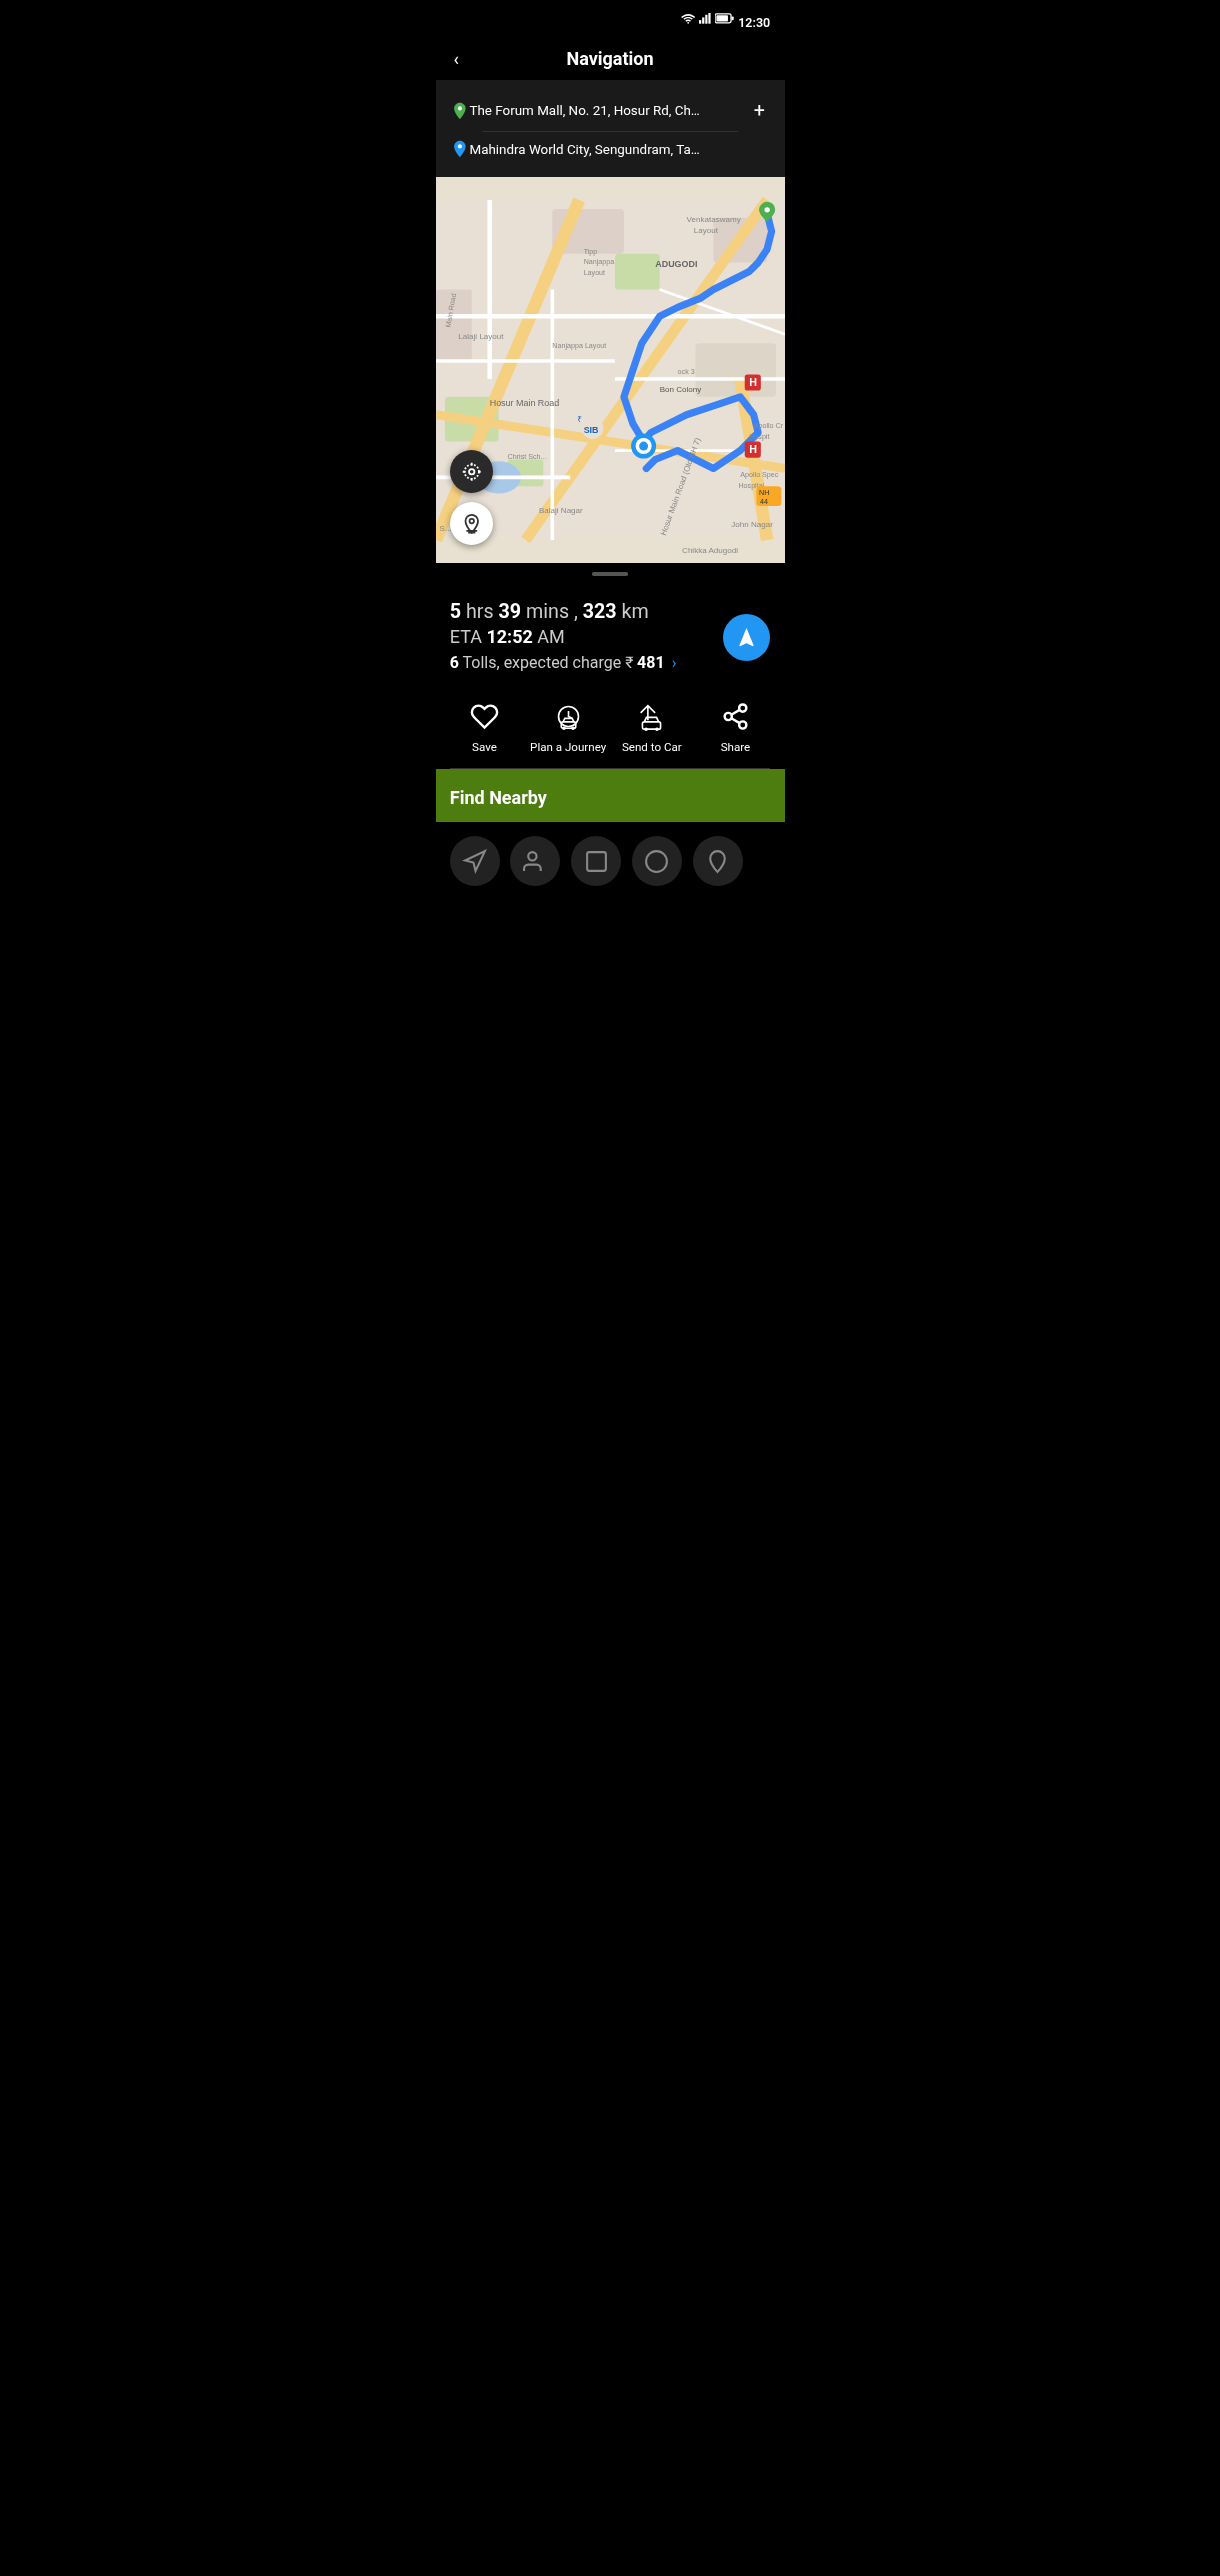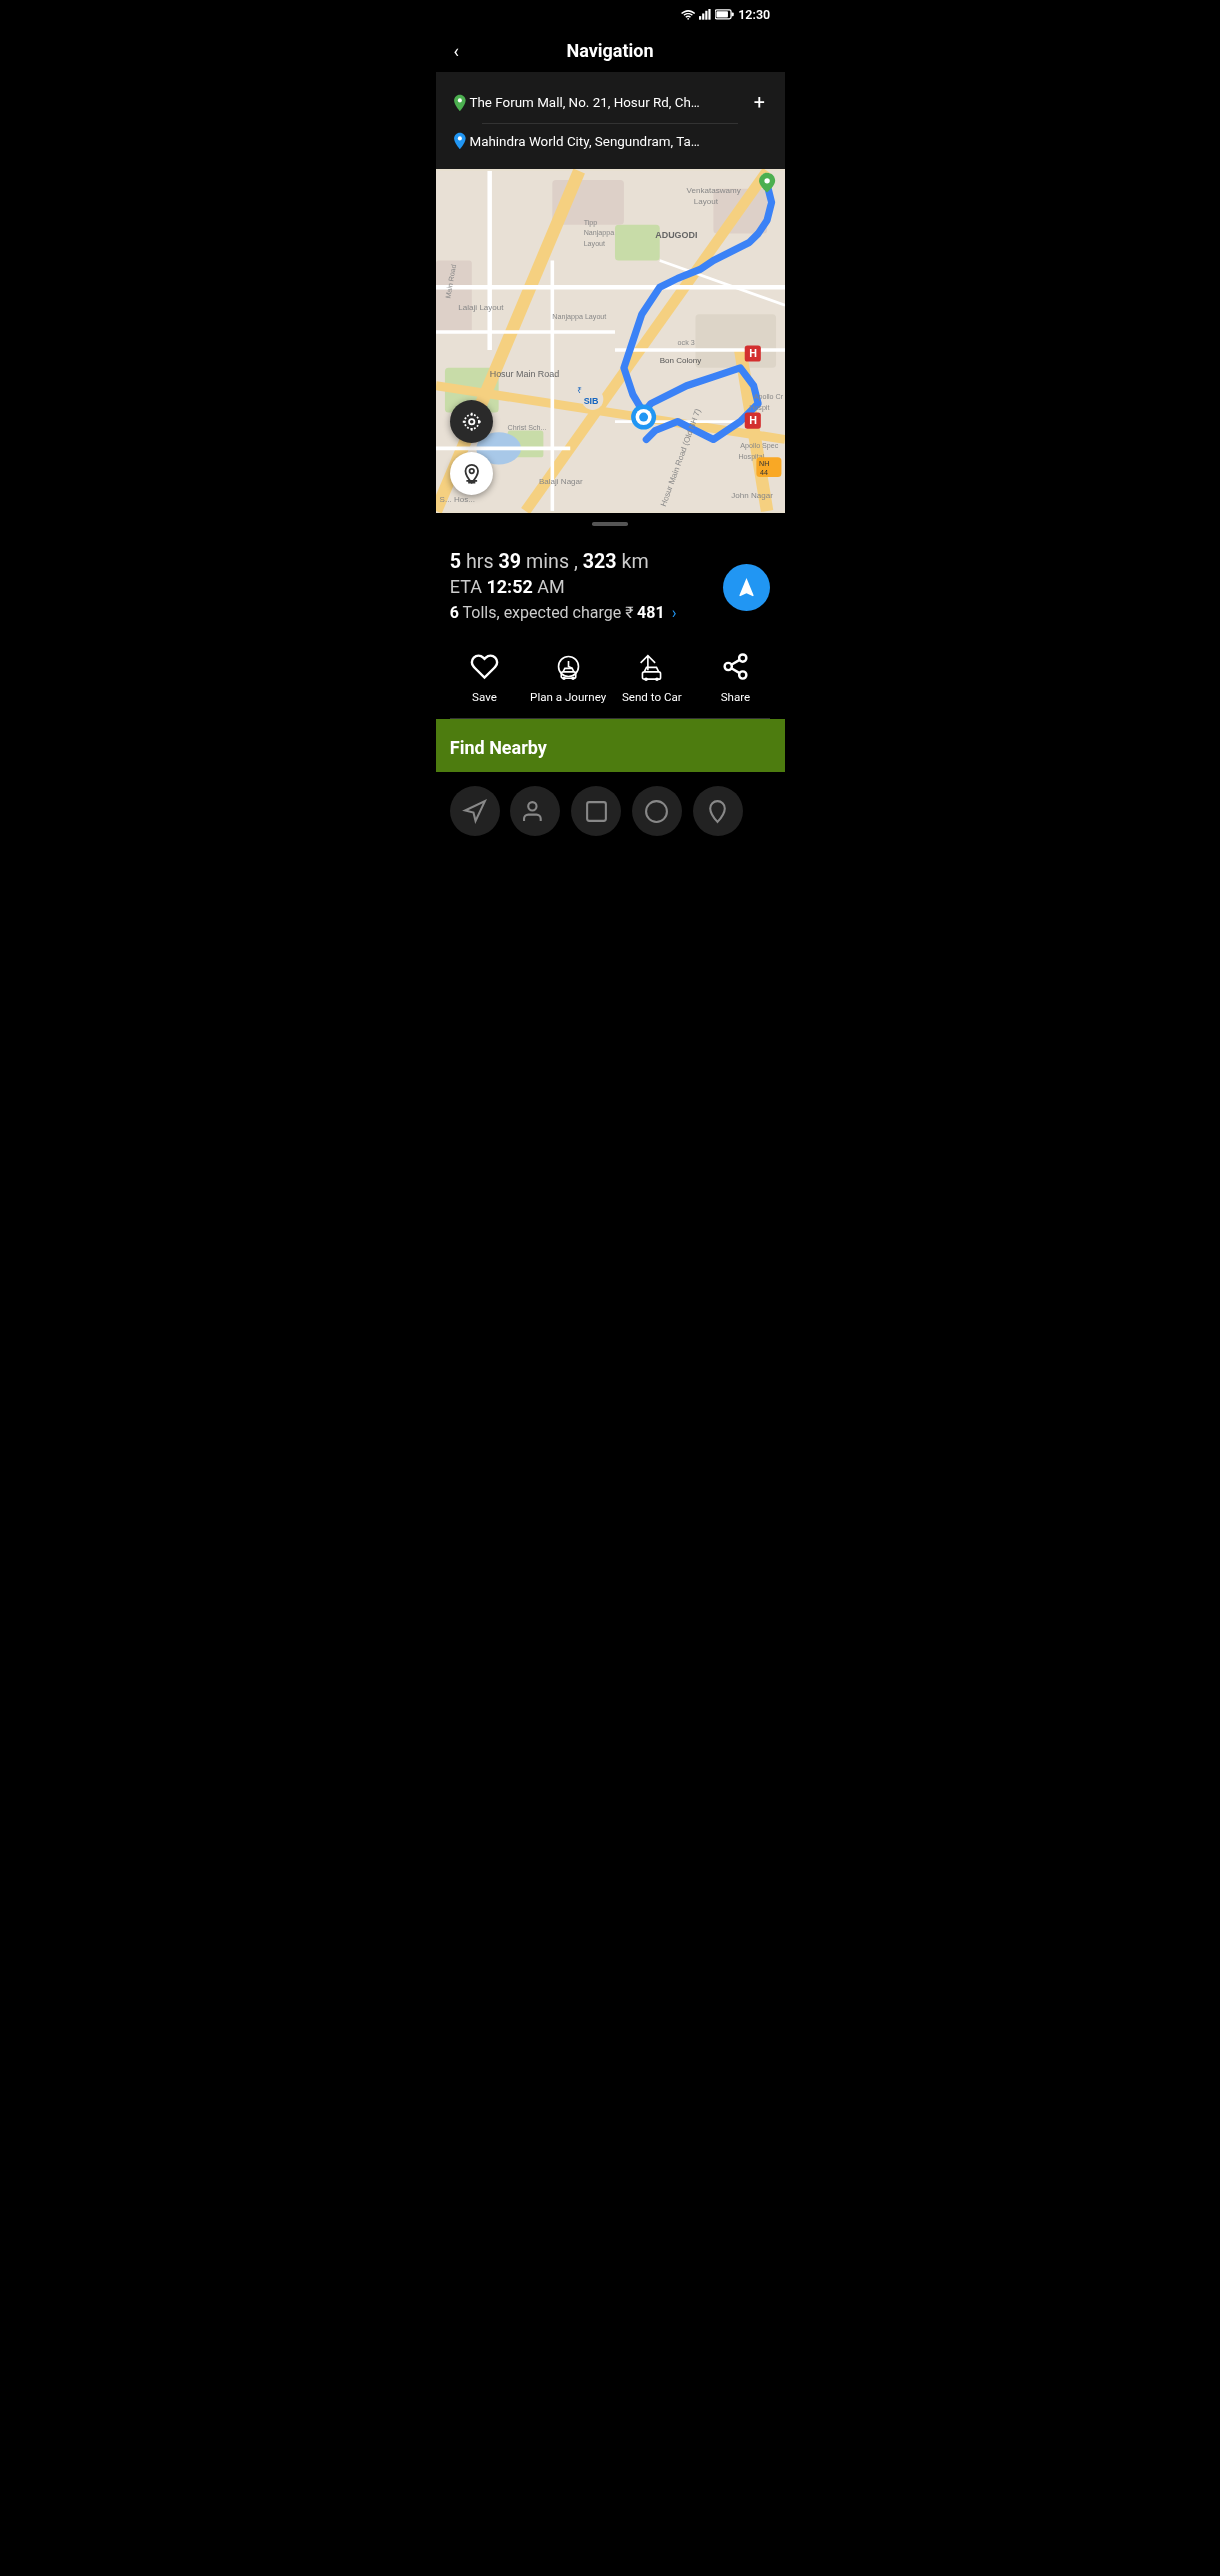--- a/index.html
+++ b/index.html
@@ -27,20 +27,21 @@
     .status-icons {
       display: flex;
       align-items: center;
       gap: 3.6px;
     }
 
     .status-time {
       font-size: 12.5px;
       font-weight: 600;
       color: #fff;
+      margin-top: 8px;
     }
 
     
     .header {
       display: flex;
       align-items: center;
       justify-content: center;
       padding: 10.7px 14.3px;
       background: #000;
       position: relative;
@@ -118,21 +119,21 @@
       font-size: 19.7px;
       cursor: pointer;
       padding: 1.8px 5.4px;
       margin-left: auto;
     }
 
     
     .map-container {
       position: relative;
       width: 100%;
-      height: 344px;
+      height: 386px;
       background: #e8e0d0;
       overflow: hidden;
     }
 
     .map-svg {
       width: 100%;
       height: 100%;
     }
 
     

